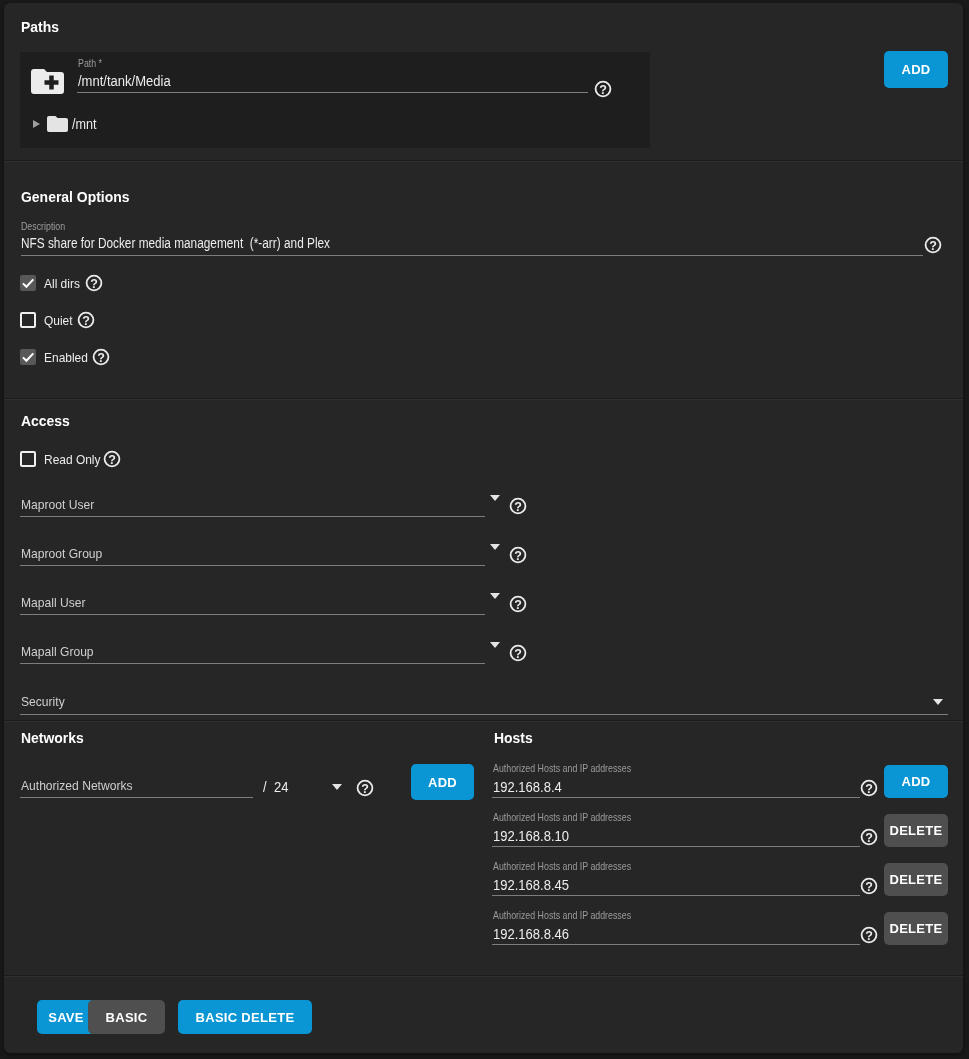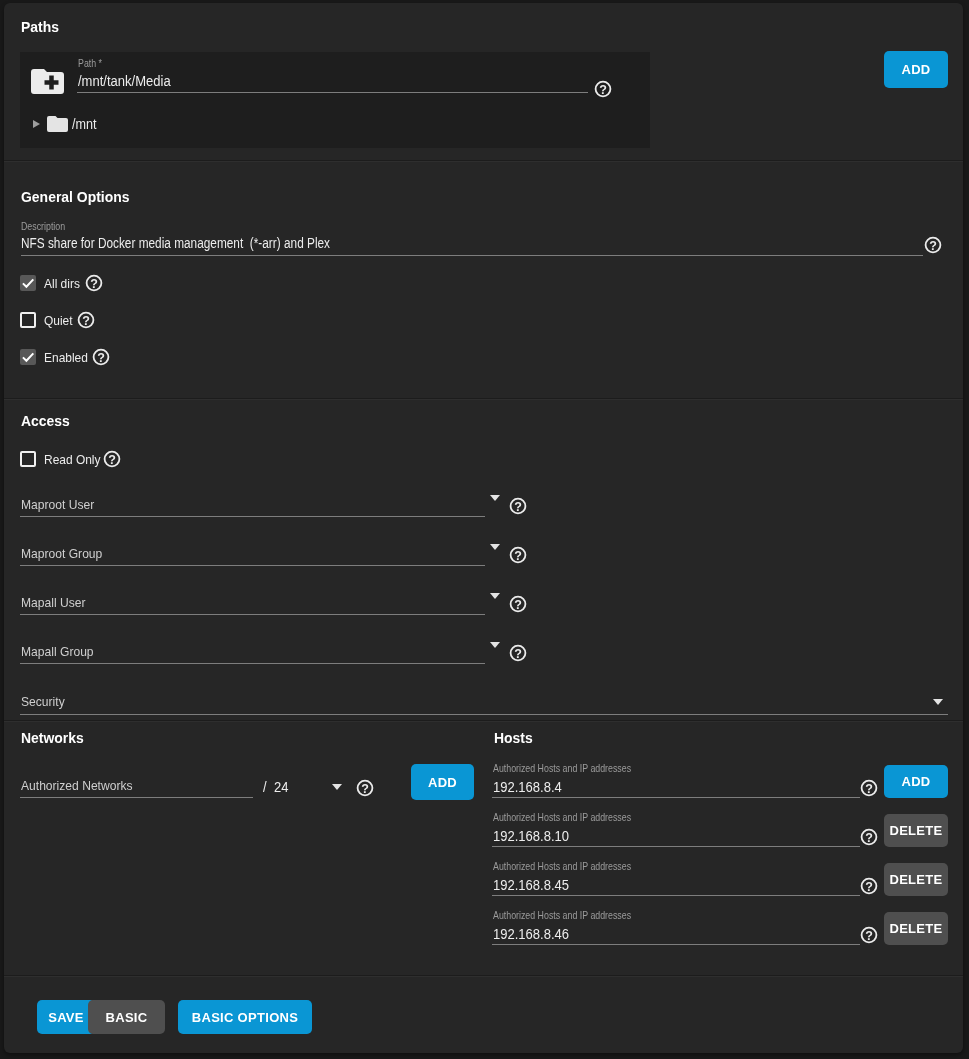--- a/index.html
+++ b/index.html
@@ -180,13 +180,13 @@
 <div class="ul" style="left:492px; top:944px; width:368px;"></div>
 <svg class="help" style="left:860px; top:926px;" viewBox="0 0 18 18">
     <circle cx="9" cy="9" r="7.4" fill="none" stroke="#ebebeb" stroke-width="1.8"></circle>
     <text x="9" y="13.6" text-anchor="middle" font-size="12.5" font-weight="bold" fill="#ebebeb" font-family="Liberation Sans">?</text>
   </svg>
 <div class="btn grey" style="left:884px; top:912px; width:64px; height:33px;">DELETE</div>
 
 <div class="divider" style="top:975px;"></div>
 <div class="btn blue" style="left:37px; top:1000px; width:58px; height:34px;">SAVE</div>
 <div class="btn grey" style="left:88px; top:1000px; width:77px; height:34px;">BASIC</div>
-<div class="btn blue" style="left:178px; top:1000px; width:134px; height:34px;">BASIC OPTIONS</div>
+<div class="btn blue" style="left:178px; top:1000px; width:134px; height:34px;">BASIC DELETE</div>
 
 </body></html>

